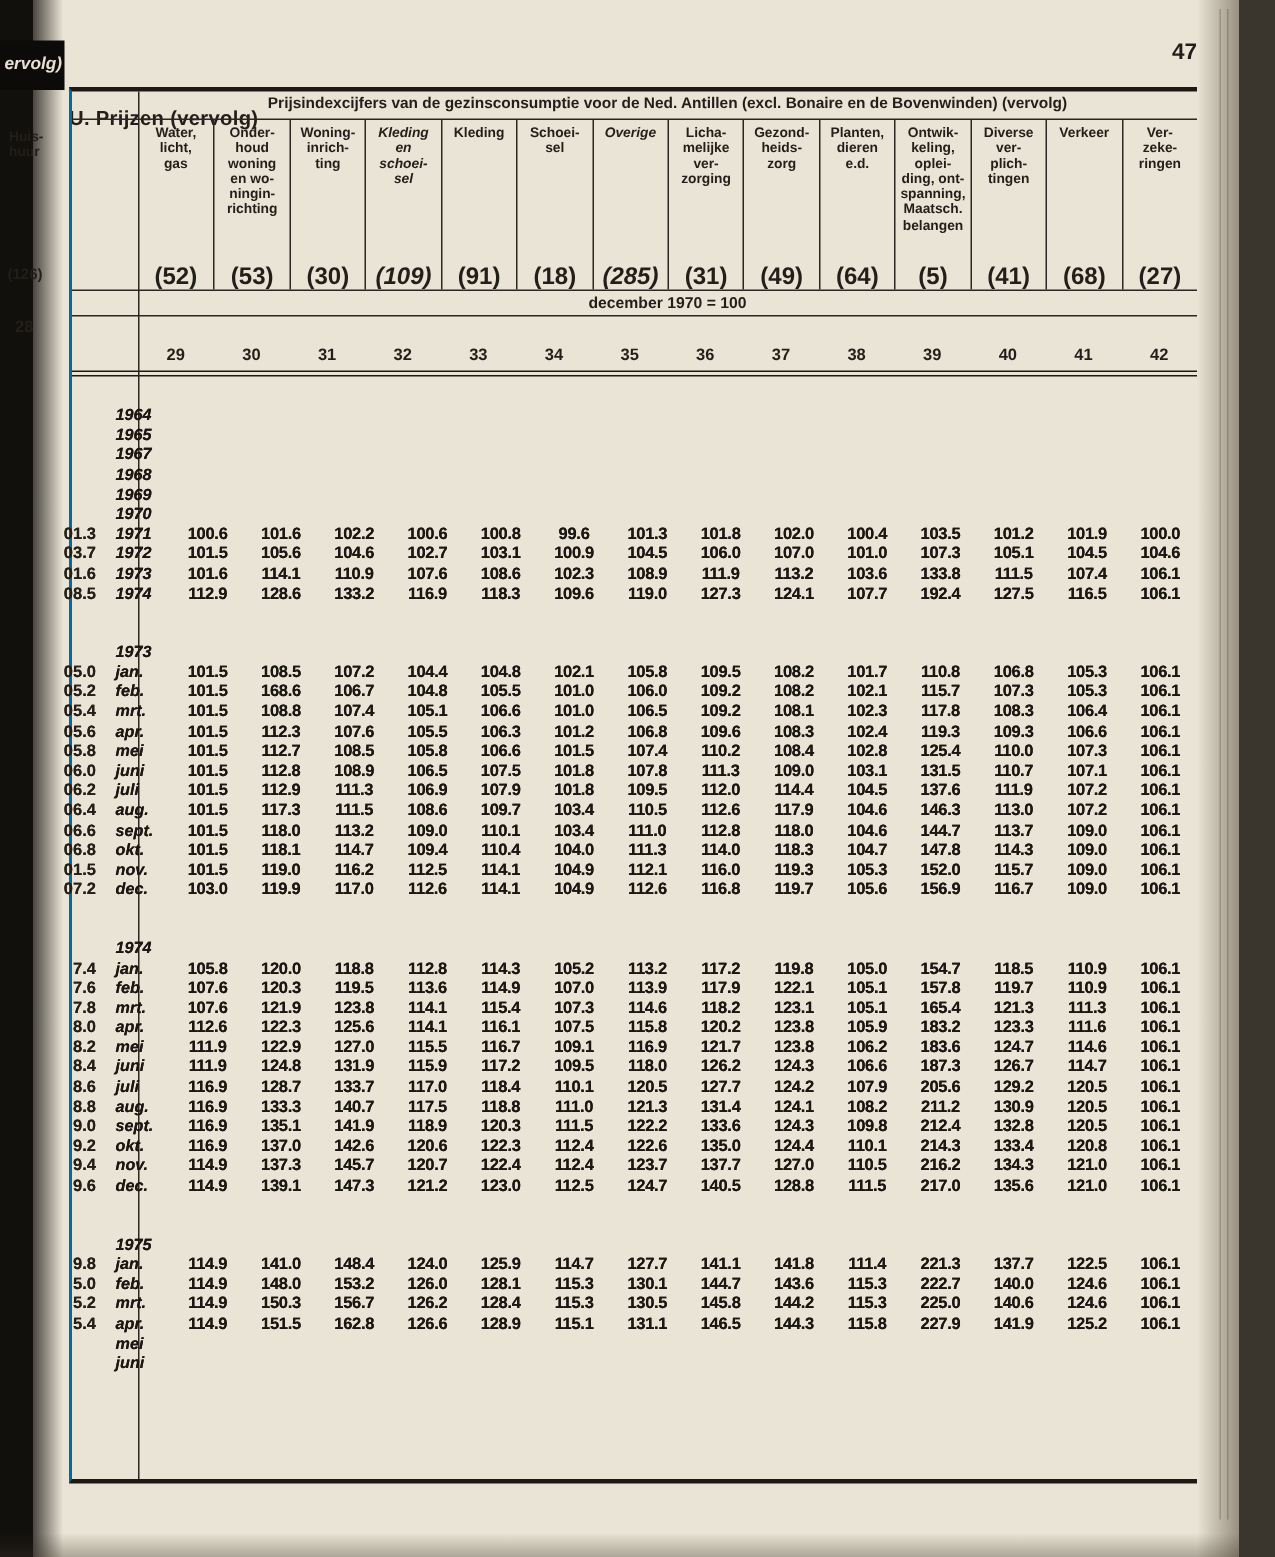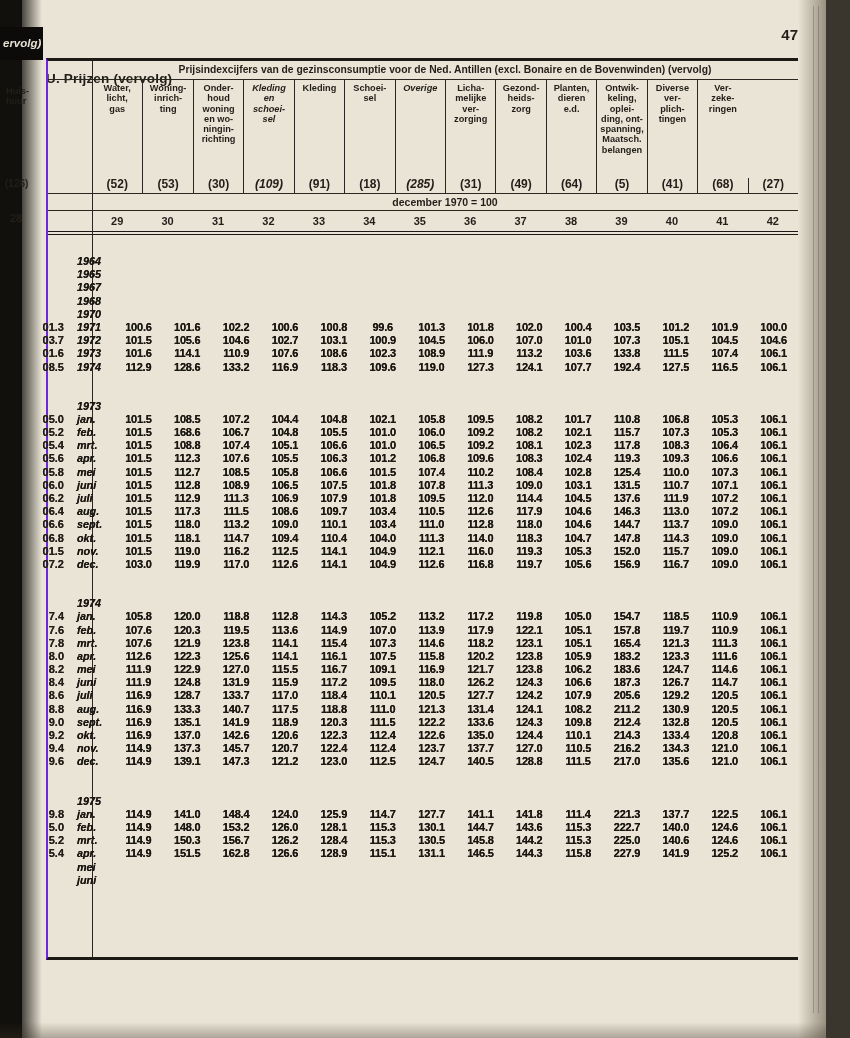--- a/index.html
+++ b/index.html
@@ -18,36 +18,36 @@
             color:#e6e1d3;font-weight:bold;font-style:italic;font-size:11.5px;line-height:33px;padding-left:3px;}
   .section-title{position:absolute;left:46px;top:35px;font-size:13.5px;font-weight:bold;letter-spacing:.2px;margin-top:36px;}
   .page-number{position:absolute;right:28px;top:26px;font-size:15px;font-weight:bold;}
   
   .m-huishuur{position:absolute;left:6px;top:86px;width:38px;font-size:9.2px;font-weight:bold;
               line-height:10.3px;white-space:pre-line;}
   .m-weight{position:absolute;left:5px;top:178px;width:38px;font-size:10px;font-weight:bold;}
   .m-colnum{position:absolute;left:10px;top:212px;width:30px;font-size:11px;font-weight:bold;}
   
   .table{position:absolute;left:46px;top:58px;width:750px;box-sizing:content-box;
-         border-top:3px solid #1d1a16;border-bottom:3px solid #1d1a16;border-left:2px solid #6d28d9;}
+         border-top:3px solid #1d1a16;border-bottom:3px solid #1d1a16;border-left:2px solid #0369a1;}
   .vline{position:absolute;left:44px;top:0;bottom:0;width:1px;background:#2a2620;}
   .t-title{height:18px;line-height:18px;border-bottom:1px solid #2a2620;display:grid;grid-template-columns:44px 1fr;}
   .tt{font-size:10.3px;font-weight:bold;text-align:center;white-space:nowrap;}
   #t-head{display:grid;grid-template-columns:44px repeat(14,1fr);height:98px;}
   .hcell{font-size:9.2px;font-weight:bold;line-height:10.3px;text-align:center;white-space:pre-line;
          padding-top:3px;border-left:1px solid #2a2620;}
   #t-head .hcell:nth-child(2){border-left:none;}
   #t-weights{display:grid;grid-template-columns:44px repeat(14,1fr);height:15px;border-bottom:1px solid #2a2620;}
-  .wcell{font-size:12px;font-weight:bold;text-align:center;line-height:13px;border-left:1px solid #2a2620;}
+  .wcell{font-size:16px;font-weight:bold;text-align:center;line-height:13px;border-left:1px solid #2a2620;}
   #t-weights .wcell:nth-child(2){border-left:none;}
   .spacer{border:none !important;}
   .it{font-style:italic;}
   .t-base{height:16px;line-height:16px;border-bottom:1px solid #2a2620;display:grid;grid-template-columns:44px 1fr;}
   .bt{font-size:10.5px;font-weight:bold;text-align:center;}
-  #t-colnums{display:grid;grid-template-columns:44px repeat(14,1fr);height:20px;}
+  #t-colnums{display:grid;grid-template-columns:44px repeat(14,1fr);height:20px;margin-top:16px;}
   .ncell{font-size:11px;font-weight:bold;text-align:center;line-height:20px;}
   .dbl{height:2px;border-top:1.5px solid #1d1a16;border-bottom:1.5px solid #1d1a16;}
   #t-body{padding:20px 0 70px 0;position:relative;}
   .section{position:relative;}
   .section.gap{margin-top:26px;}
   .row{display:grid;grid-template-columns:44px repeat(14,1fr);height:13.2px;line-height:13.2px;position:relative;margin-left:22px;}
   .cell{font-size:11px;font-weight:bold;color:#1b1712;text-shadow:0 0 .3px #1b1712;}
   .label{font-style:italic;padding-left:7px;font-size:10.8px;white-space:nowrap;}
   .val{text-align:center;letter-spacing:-0.2px;}
   .mval{position:absolute;left:-42px;width:36px;text-align:right;font-size:11px;font-weight:bold;
@@ -80,29 +80,29 @@
     <div class="vline"></div>
     <div class="t-title">
       <div class="spacer"></div>
       <div class="tt">Prijsindexcijfers van de gezinsconsumptie voor de Ned. Antillen (excl. Bonaire en de Bovenwinden) (vervolg)</div>
     </div>
     <div id="t-head">
         <div class="hcell spacer"></div>
         <div class="hcell">Water,
 licht,
 gas</div>
-        <div class="hcell">Woning-
-inrich-
-ting</div>
         <div class="hcell">Onder-
 houd
 woning
 en wo-
 ningin-
 richting</div>
+        <div class="hcell">Woning-
+inrich-
+ting</div>
         <div class="hcell it">Kleding
 en
 schoei-
 sel</div>
         <div class="hcell">Kleding</div>
         <div class="hcell">Schoei-
 sel</div>
         <div class="hcell it">Overige</div>
         <div class="hcell">Licha-
 melijke
@@ -118,20 +118,21 @@
 keling,
 oplei-
 ding, ont-
 spanning,
 Maatsch.
 belangen</div>
         <div class="hcell">Diverse
 ver-
 plich-
 tingen</div>
+        <div class="hcell">Verkeer</div>
         <div class="hcell">Ver-
 zeke-
 ringen</div>
       </div>
     <div id="t-weights">
         <div class="wcell spacer"></div>
         <div class="wcell">(52)</div>
         <div class="wcell">(53)</div>
         <div class="wcell">(30)</div>
         <div class="wcell it">(109)</div>
@@ -232,20 +233,37 @@
             <div class="cell val"></div>
             <div class="cell val"></div>
             <div class="cell val"></div>
             <div class="cell val"></div>
             <div class="cell val"></div>
             <div class="cell val"></div>
             <div class="cell val"></div>
             <div class="cell val"></div>
           </div>
           <div class="row">
+            <div class="cell label">1969</div>
+            <div class="cell val"></div>
+            <div class="cell val"></div>
+            <div class="cell val"></div>
+            <div class="cell val"></div>
+            <div class="cell val"></div>
+            <div class="cell val"></div>
+            <div class="cell val"></div>
+            <div class="cell val"></div>
+            <div class="cell val"></div>
+            <div class="cell val"></div>
+            <div class="cell val"></div>
+            <div class="cell val"></div>
+            <div class="cell val"></div>
+            <div class="cell val"></div>
+          </div>
+          <div class="row">
             <div class="cell label">1970</div>
             <div class="cell val"></div>
             <div class="cell val"></div>
             <div class="cell val"></div>
             <div class="cell val"></div>
             <div class="cell val"></div>
             <div class="cell val"></div>
             <div class="cell val"></div>
             <div class="cell val"></div>
             <div class="cell val"></div>

